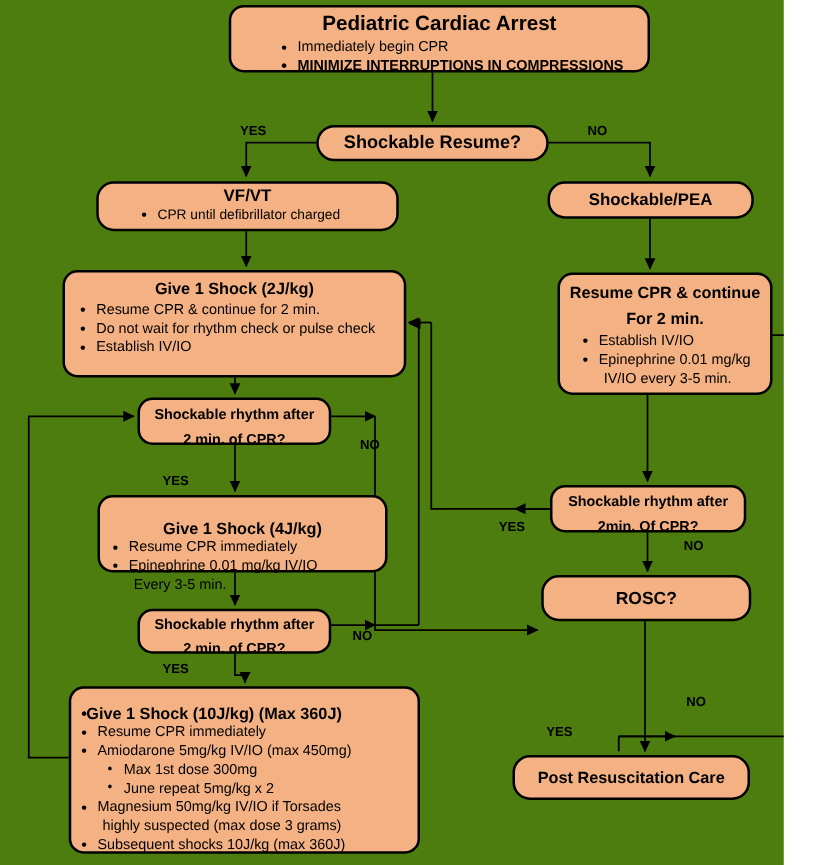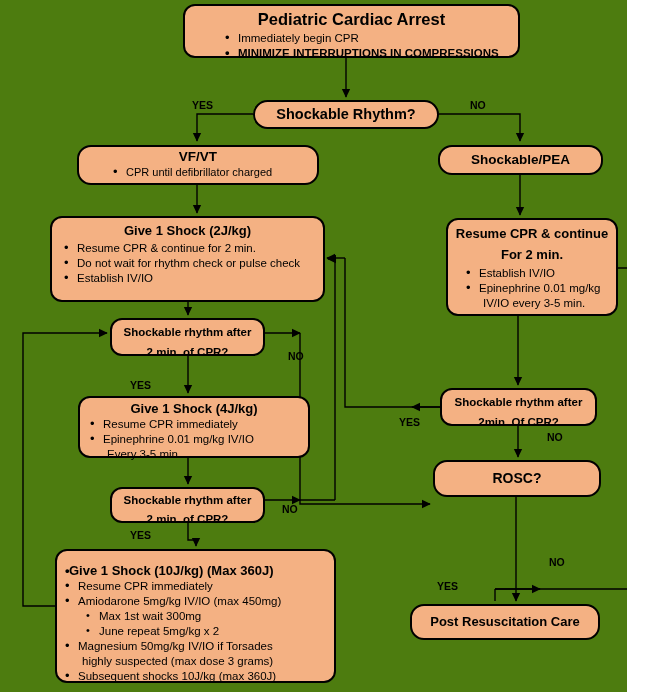--- a/index.html
+++ b/index.html
@@ -90,21 +90,21 @@
   #n-shock2 ul { font-size: 11.5px; padding: 3px 0 0 12px; }
 
   #n-resume-cpr { left:446px; top:218px; width:172px; height:98px; }
   #n-resume-cpr .title { font-size: 13px; padding-top: 6px; }
   #n-resume-cpr ul { font-size: 11.5px; padding: 3px 0 0 18px; }
 
   #n-shockable-2min-a { left:110px; top:318px; width:155px; height:38px; }
   #n-shockable-2min-a .title { font-size: 11.5px; padding-top: 6px; }
 
   #n-shock4 { left:78px; top:396px; width:232px; height:62px; }
-  #n-shock4 .title { font-size: 13px; padding-top: 3px; }
+  #n-shock4 .title { font-size: 13px; padding-top: 17px; }
   #n-shock4 ul { font-size: 11.5px; padding: 1px 0 0 10px; }
 
   #n-shockable-2min-b { left:110px; top:487px; width:155px; height:36px; }
   #n-shockable-2min-b .title { font-size: 11.5px; padding-top: 5px; }
 
   #n-shockable-2min-c { left:440px; top:388px; width:157px; height:38px; }
   #n-shockable-2min-c .title { font-size: 11.5px; padding-top: 6px; }
 
   #n-rosc { left:433px; top:460px; width:168px; height:37px; border-radius:14px; }
   #n-rosc .title { font-size: 14px; line-height: 32px; text-align: center; }
@@ -190,21 +190,21 @@
 
   <div class="node" id="n-arrest">
     <div class="title">Pediatric Cardiac Arrest</div>
     <ul>
       <li class="bulleted">Immediately begin CPR</li>
       <li class="bulleted" style="font-weight:bold">MINIMIZE INTERRUPTIONS IN COMPRESSIONS</li>
     </ul>
   </div>
 
   <div class="node" id="n-shockable-rhythm">
-    <div class="title">Shockable Rhythm?</div>
+    <div class="title">Shockable Resume?</div>
   </div>
 
   <div class="node" id="n-vfvt">
     <div class="title">VF/VT</div>
     <ul>
       <li class="bulleted">CPR until defibrillator charged</li>
     </ul>
   </div>
 
   <div class="node" id="n-asystole">
@@ -260,21 +260,21 @@
 
   <div class="node" id="n-post-resus">
     <div class="title">Post Resuscitation Care</div>
   </div>
 
   <div class="node" id="n-shock10">
     <div class="title">Give 1 Shock (10J/kg) (Max 360J)</div>
     <ul>
       <li class="bulleted">Resume CPR immediately</li>
       <li class="bulleted">Amiodarone 5mg/kg IV/IO (max 450mg)</li>
-      <li class="sub">Max 1st wait 300mg</li>
+      <li class="sub">Max 1st dose 300mg</li>
       <li class="sub">June repeat 5mg/kg x 2</li>
       <li class="bulleted">Magnesium 50mg/kg IV/IO if Torsades</li>
       <li class="cont">highly suspected (max dose 3 grams)</li>
       <li class="bulleted">Subsequent shocks 10J/kg (max 360J)</li>
     </ul>
   </div>
 
   <div class="wirelabel" style="left:192px; top:99px;">YES</div>
   <div class="wirelabel" style="left:470px; top:99px;">NO</div>
   <div class="wirelabel" style="left:288px; top:350px;">NO</div>

